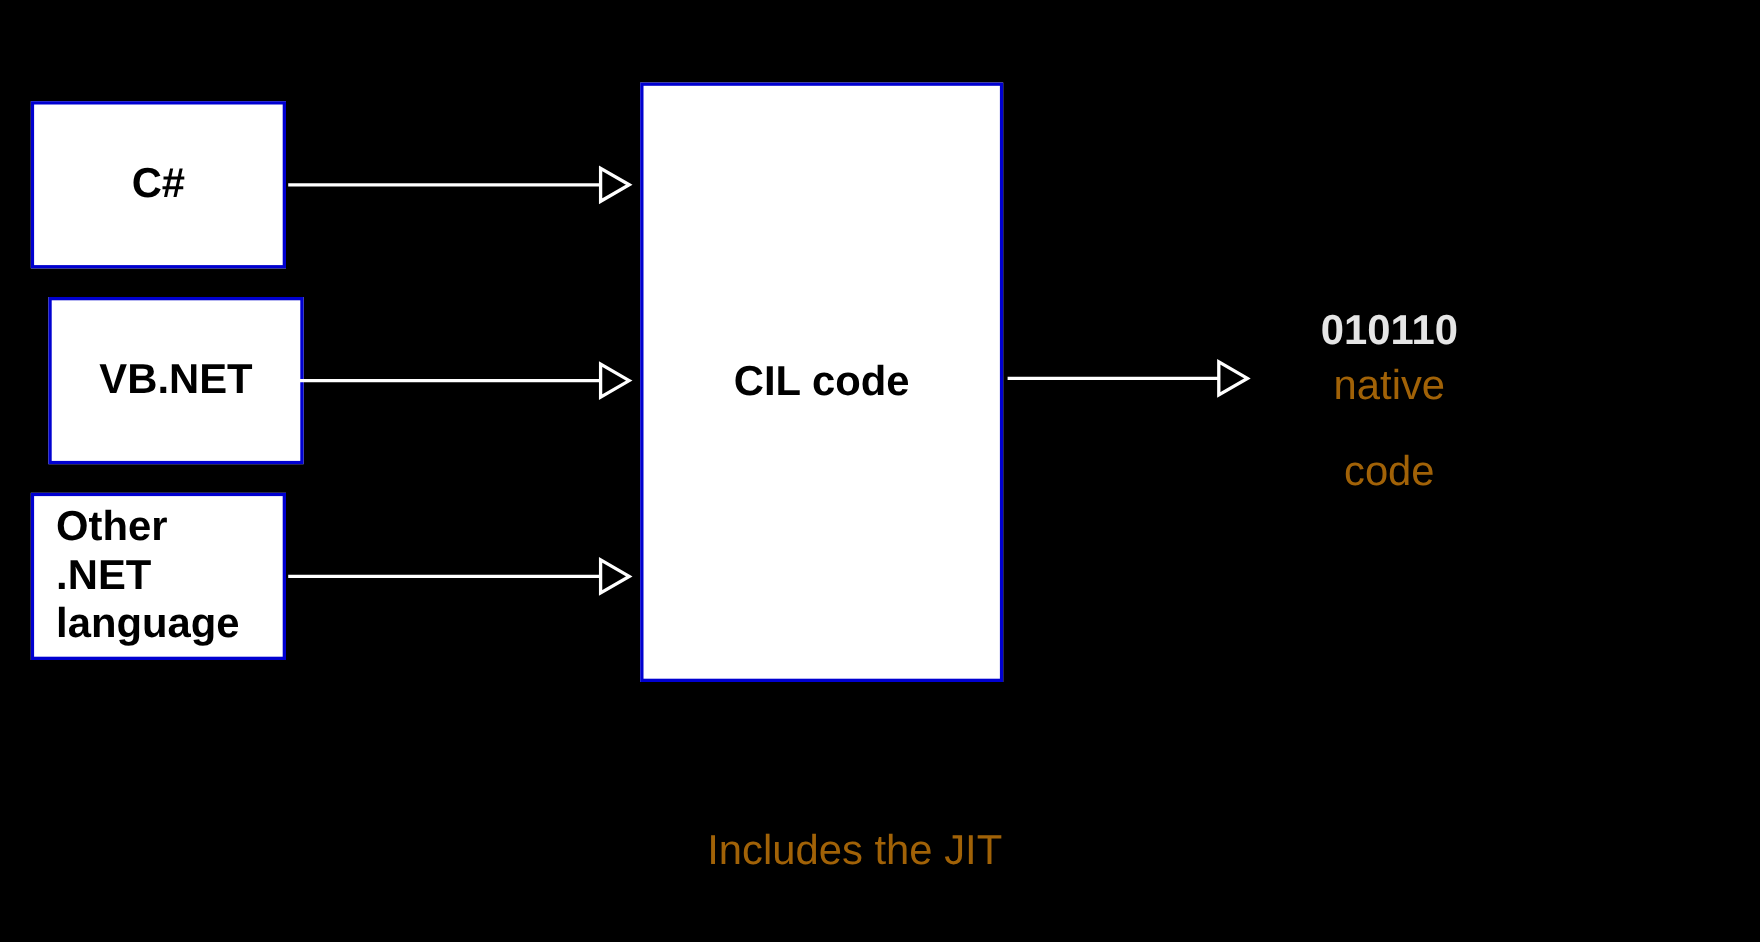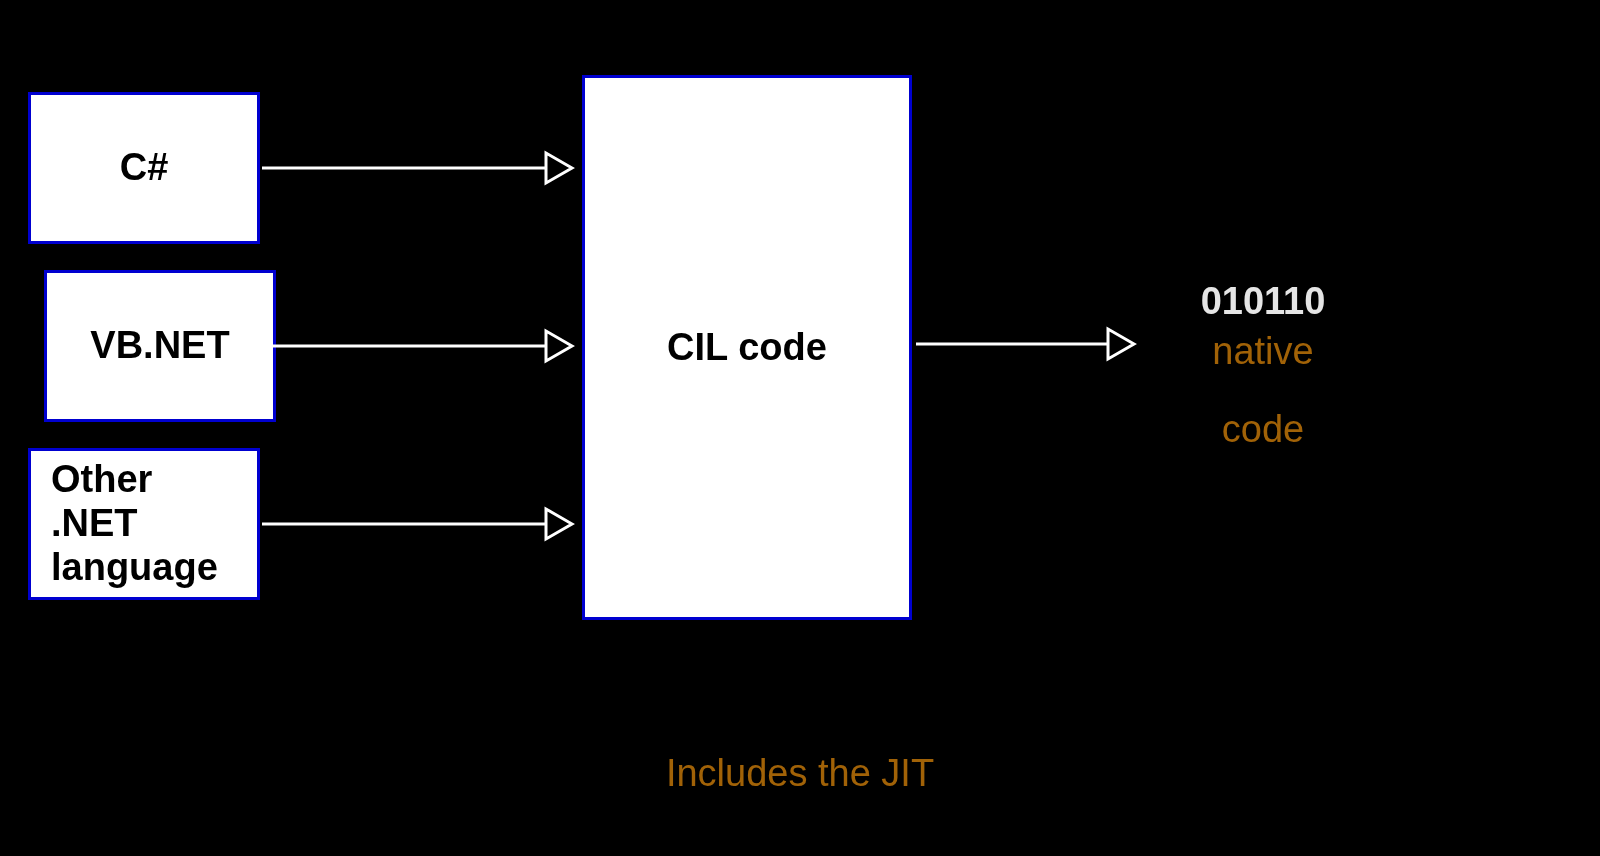--- a/index.html
+++ b/index.html
@@ -92,21 +92,21 @@
   </div>
 
   <div class="box" style="left:28px; top:448px; width:232px; height:152px;">
     <div class="label left-text">Other .NET language</div>
   </div>
 
   <div class="caption" style="left:1163px; top:280px; width:200px;">010110</div>
   <div class="sub" style="left:1163px; top:330px; width:200px;">native</div>
   <div class="sub" style="left:1163px; top:375px; width:200px;margin-top:33px;">code</div>
 
-  <div class="sub" style="left:400px; top:752px; width:800px;">Includes the JIT</div>
+  <div class="sub" style="left:377px; top:752px; width:800px;">Includes the JIT</div>
 
   <svg class="connector">
 
     <line class="arrow-line" x1="262" y1="168" x2="546" y2="168"></line>
     <polygon class="arrow-head" points="572,168 546,153 546,183"></polygon>
 
     <line class="arrow-line" x1="262" y1="346" x2="546" y2="346"></line>
     <polygon class="arrow-head" points="572,346 546,331 546,361"></polygon>
 
     <line class="arrow-line" x1="262" y1="524" x2="546" y2="524"></line>

